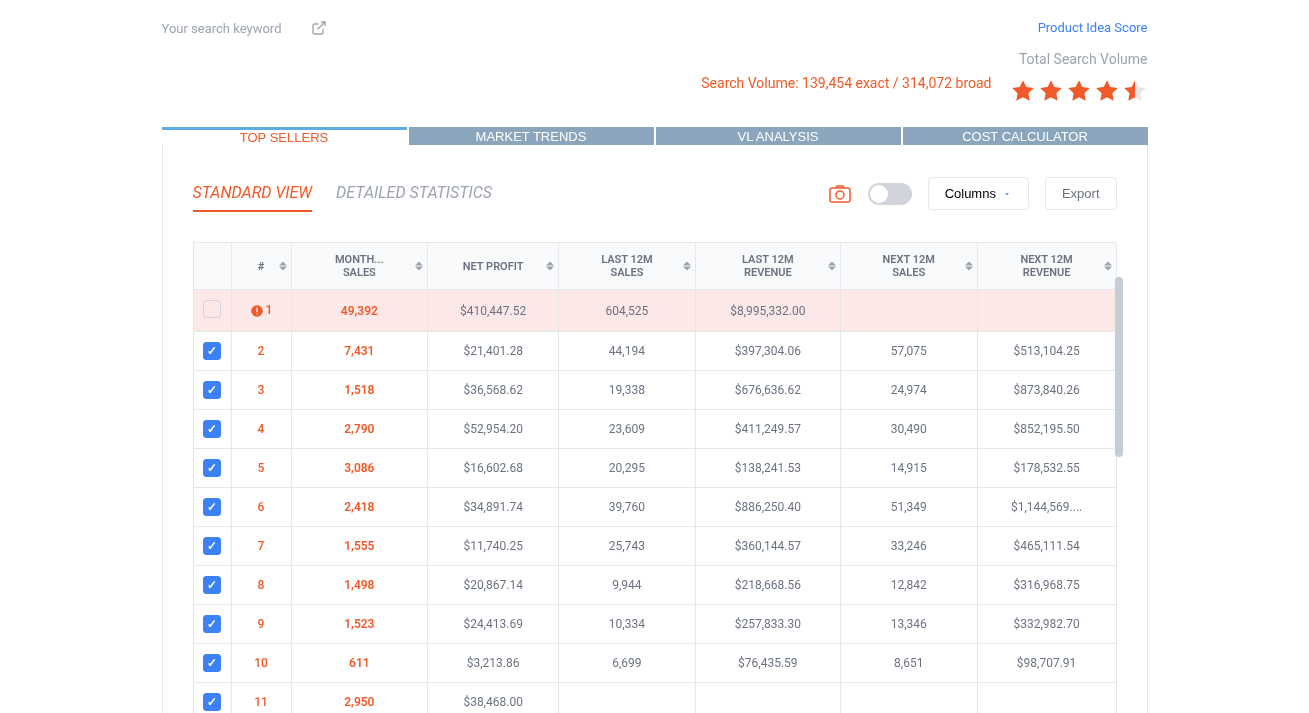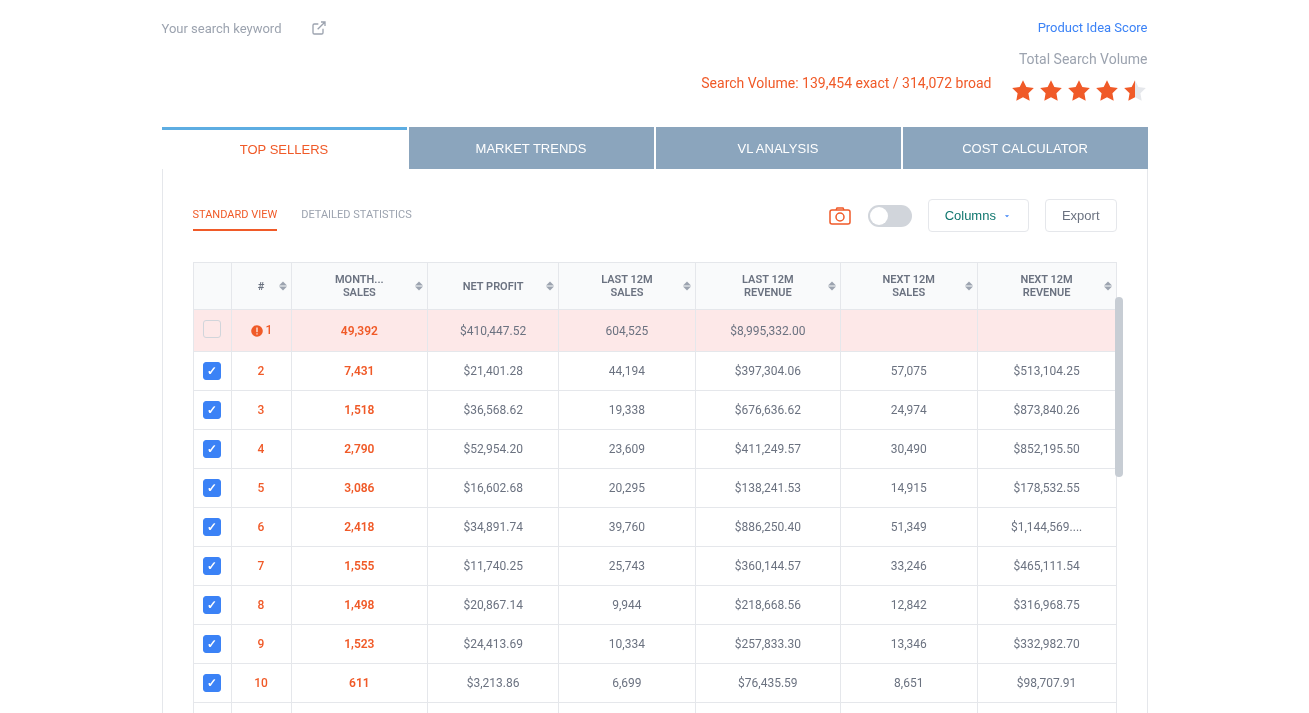--- a/index.html
+++ b/index.html
@@ -16,36 +16,36 @@
     
     .score-label { color: #3b82f6; margin-bottom: 16px; }
     .volume-label { color: #9ca3af; margin-bottom: 8px; font-size: 14px; }
     .volume-value { color: #f05a28; font-size: 14px; margin-bottom: 16px; }
     .stars { display: flex; gap: 2px; justify-content: flex-end; }
     .star-icon { width: 26px; height: 26px; }
     
     .volume-row { display: flex; align-items: center; justify-content: flex-end; gap: 18px; }
     
     .tabs { display: flex; gap: 2px; margin-bottom: 0; }
-    .tab { flex: 1; padding: 12px 20px; background: #8ba5bd; color: #fff; text-align: center; cursor: pointer; font-size: 13px; font-weight: 500; border: none; position: relative; }
+    .tab { flex: 1; padding: 0 20px; background: #8ba5bd; color: #fff; text-align: center; cursor: pointer; font-size: 13px; font-weight: 500; border: none; position: relative; }
     .tab.active { background: #fff; color: #f05a28; border-top: 3px solid #5dade2; }
     
     .panel { background: #fff; border: 1px solid #e5e7eb; border-top: none; padding: 30px; }
     
     .view-controls { display: flex; justify-content: space-between; align-items: center; margin-bottom: 30px; }
     .view-tabs { display: flex; gap: 24px; }
-    .view-tab { padding: 8px 0; cursor: pointer; border-bottom: 2px solid transparent; font-size: 11px; color: #9ca3af; }
+    .view-tab { padding: 8px 0; cursor: pointer; border-bottom: 2px solid transparent; font-size: 16px; color: #9ca3af; font-style: italic; }
     .view-tab.active { color: #f05a28; border-bottom-color: #f05a28; }
     
     .right-controls { display: flex; align-items: center; gap: 16px; }
     .camera-icon { width: 24px; height: 24px; cursor: pointer; color: #f05a28; }
     .toggle { width: 44px; height: 22px; background: #d1d5db; border-radius: 11px; position: relative; cursor: pointer; }
     .toggle-knob { width: 18px; height: 18px; background: #fff; border-radius: 50%; position: absolute; left: 2px; top: 2px; }
     .btn { padding: 8px 16px; border: 1px solid #e5e7eb; border-radius: 4px; background: #fff; cursor: pointer; font-size: 13px; display: flex; align-items: center; gap: 6px; color: #6b7280; }
-    .btn-primary { color: #0f766e; }
+    .btn-primary { color: #000000; }
     .chevron-down { width: 10px; height: 10px; }
     
     .table-wrap { position: relative; }
     .table { width: 100%; border-collapse: collapse; }
     .table th, .table td { border: 1px solid #e5e7eb; padding: 10px 8px; text-align: center; font-size: 12px; }
     .table th { background: #f9fafb; color: #6b7280; font-weight: 600; position: relative; font-size: 11px; }
     .table th .sort-icons { position: absolute; right: 4px; top: 50%; transform: translateY(-50%); display: flex; flex-direction: column; gap: 0; }
     .sort-up, .sort-down { width: 0; height: 0; border-left: 4px solid transparent; border-right: 4px solid transparent; }
     .sort-up { border-bottom: 4px solid #9ca3af; margin-bottom: 1px; }
     .sort-down { border-top: 4px solid #9ca3af; }

